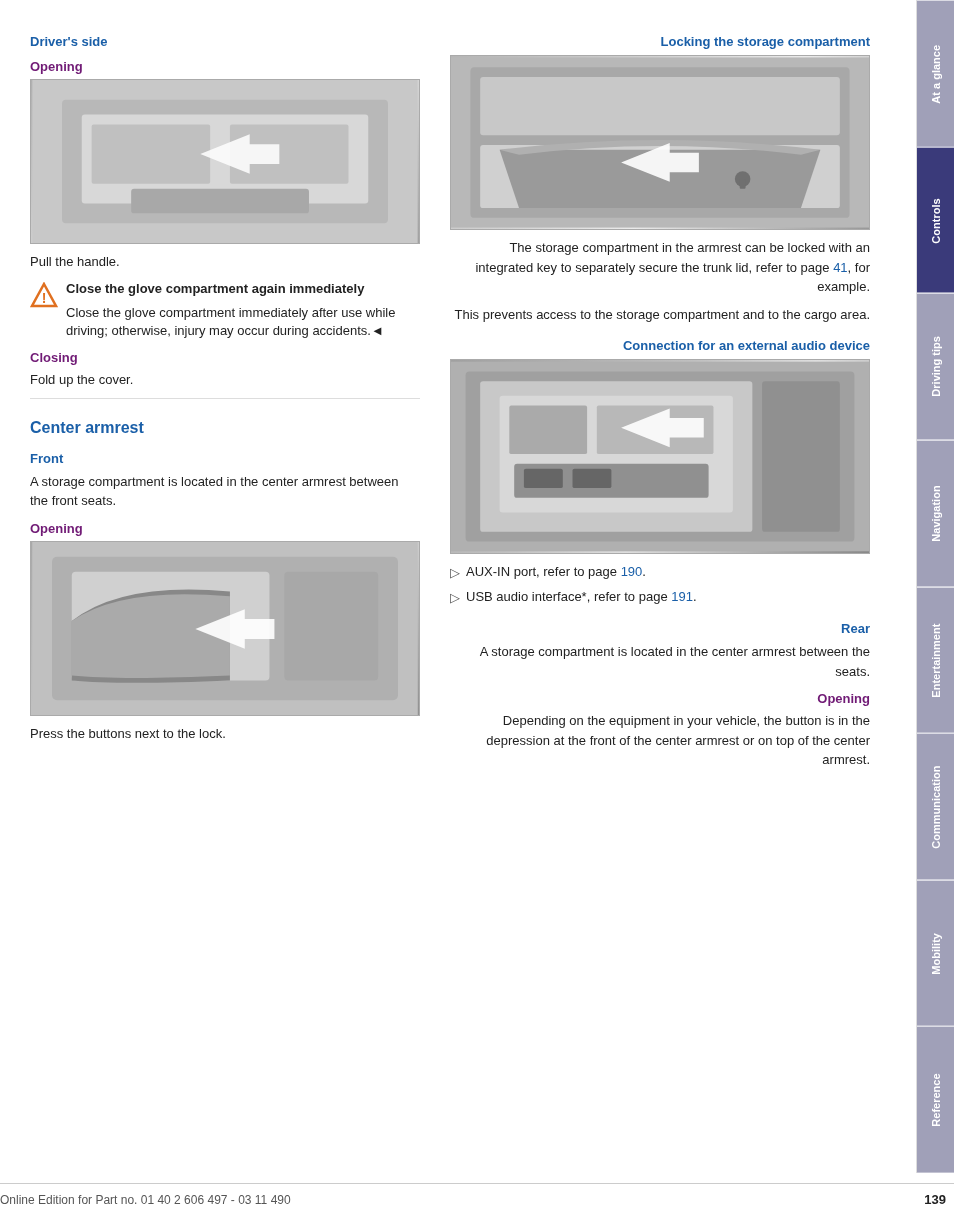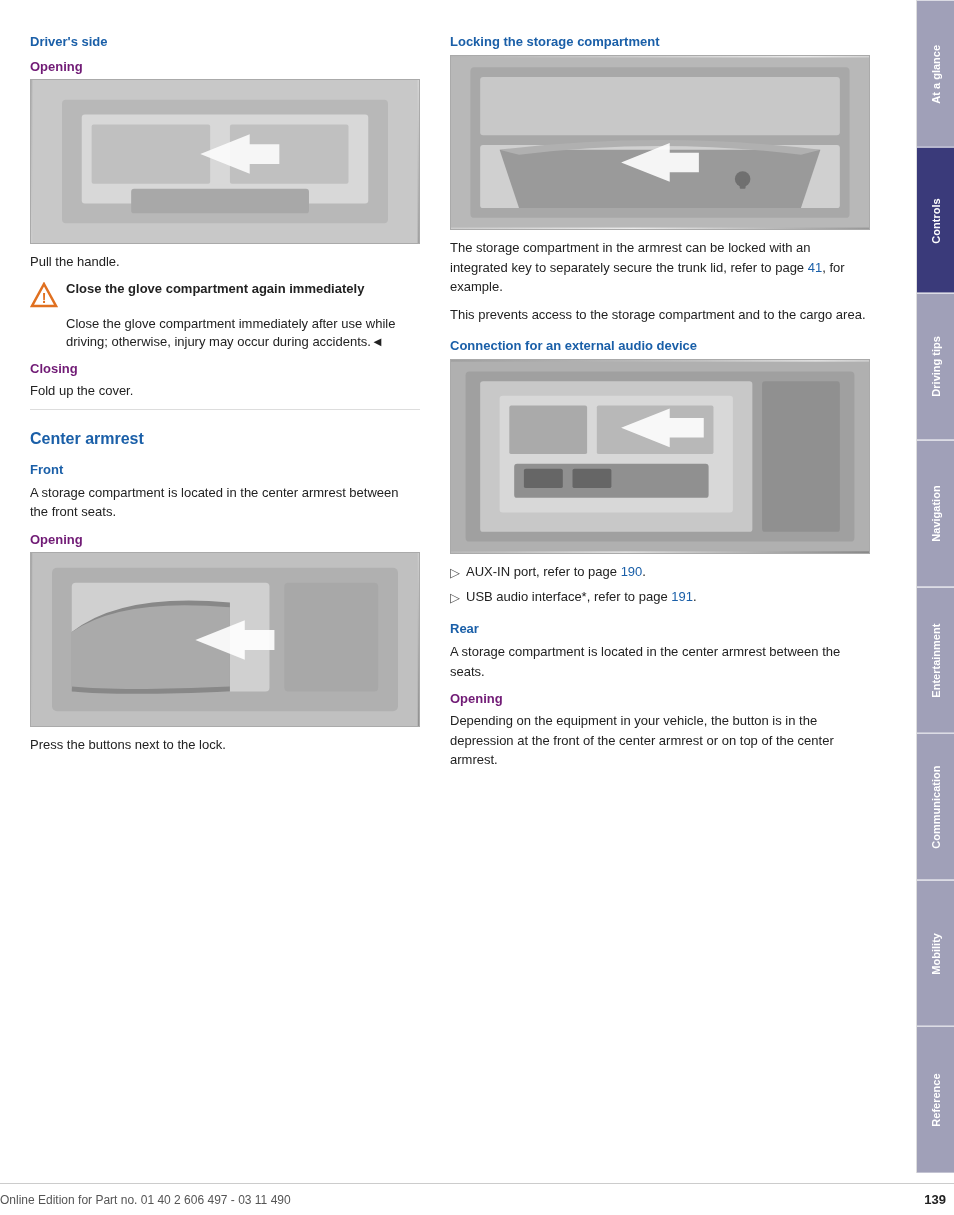--- a/index.html
+++ b/index.html
@@ -17,20 +17,21 @@
       padding: 20px 30px 20px 30px;
       display: flex;
       gap: 30px;
     }
     .left-col {
       width: 390px;
       flex-shrink: 0;
     }
     .right-col {
       flex: 1;
+      text-align: right;
     }
     .sidebar {
       width: 38px;
       display: flex;
       flex-direction: column;
       border-left: 1px solid #ddd;
     }
     .sidebar-tab {
       flex: 1;
       display: flex;
@@ -202,21 +203,21 @@
 
         <div class="warning-box">
           <div class="warning-icon">
             <svg viewBox="0 0 28 28" xmlns="http://www.w3.org/2000/svg">
               <polygon points="14,2 26,24 2,24" fill="none" stroke="#e07020" stroke-width="2.5"></polygon>
               <text x="14" y="21" text-anchor="middle" font-size="14" font-weight="bold" fill="#e07020">!</text>
             </svg>
           </div>
           <div>
             <p class="warning-text"><strong>Close the glove compartment again immediately</strong></p>
-            <p class="warning-text" style="margin-top:17px;">Close the glove compartment immediately after use while driving; otherwise, injury may occur during accidents.◄</p>
+            <p class="warning-text" style="margin-top:6px;">Close the glove compartment immediately after use while driving; otherwise, injury may occur during accidents.◄</p>
           </div>
         </div>
 
         <h4 class="minor-title">Closing</h4>
         <p class="body-text">Fold up the cover.</p>
 
         <hr class="divider-line">
 
         <h2 class="section-title">Center armrest</h2>
 

